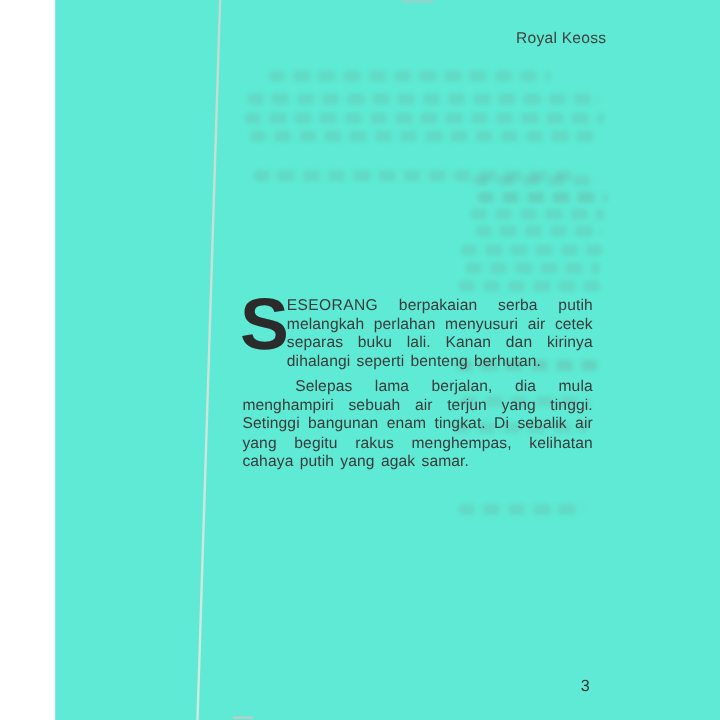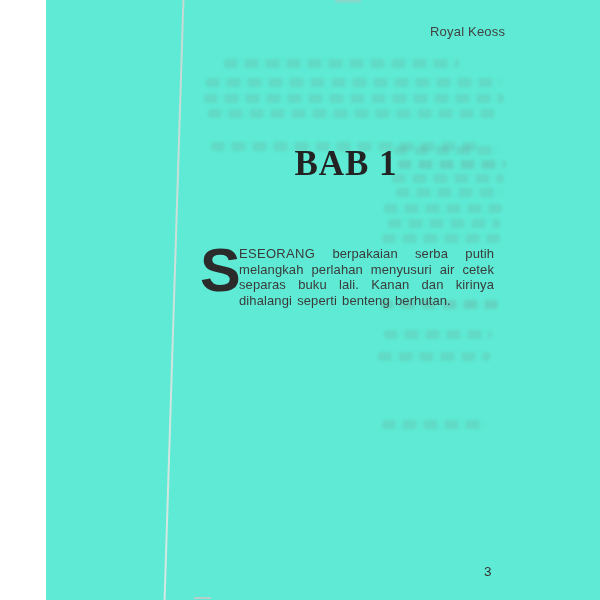--- a/index.html
+++ b/index.html
@@ -86,23 +86,23 @@
   <i class="bleed strong" style="left:334px; top:300px; width:118px;"></i>
   <i class="bleed" style="left:338px; top:330px; width:108px;"></i>
   <i class="bleed" style="left:332px; top:352px; width:112px;"></i>
   <i class="bleed" style="left:336px; top:420px; width:105px;"></i>
 
   <div class="smudge-top"></div>
   <div class="dash-bottom"></div>
 
   <div class="running-header">Royal Keoss</div>
 
-  <div class="chapter-title">BAB 1</div>
 
   <div class="body-text">
     <p class="opening">
       <span class="dropcap">S</span><span class="lead-word">ESEORANG</span><span> berpakaian serba putih melangkah perlahan menyusuri air cetek separas buku lali. Kanan dan kirinya dihalangi seperti benteng berhutan.</span>
     </p>
+    <p>Selepas lama berjalan, dia mula menghampiri sebuah air terjun yang tinggi. Setinggi bangunan enam tingkat. Di sebalik air yang begitu rakus menghempas, kelihatan cahaya putih yang agak samar.</p>
   </div>
 
   <div class="page-number">3</div>
 
 </div>
 
 </body></html>

